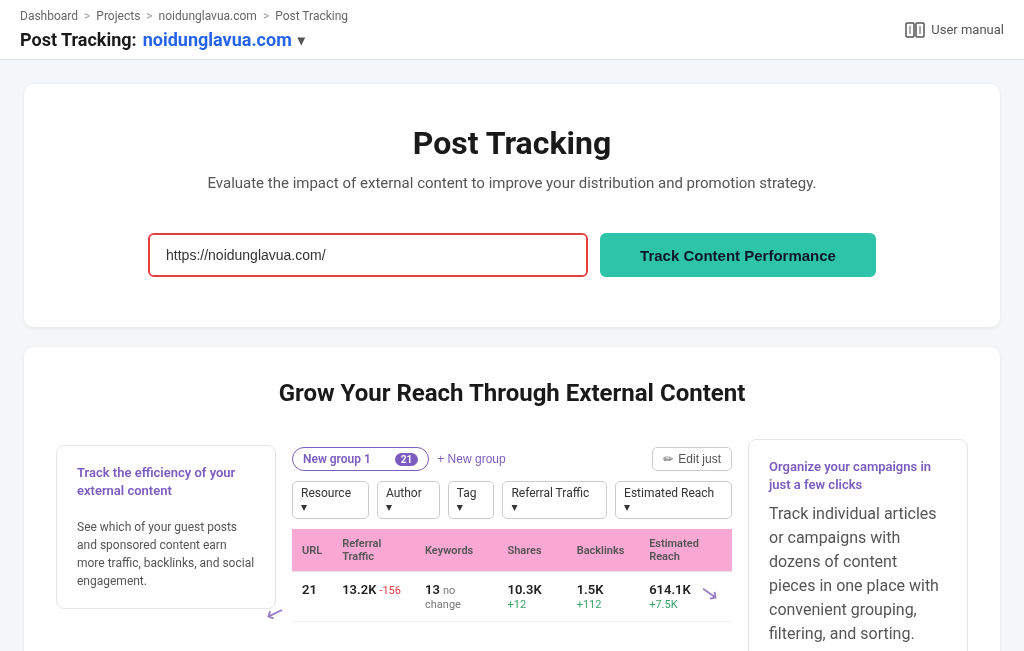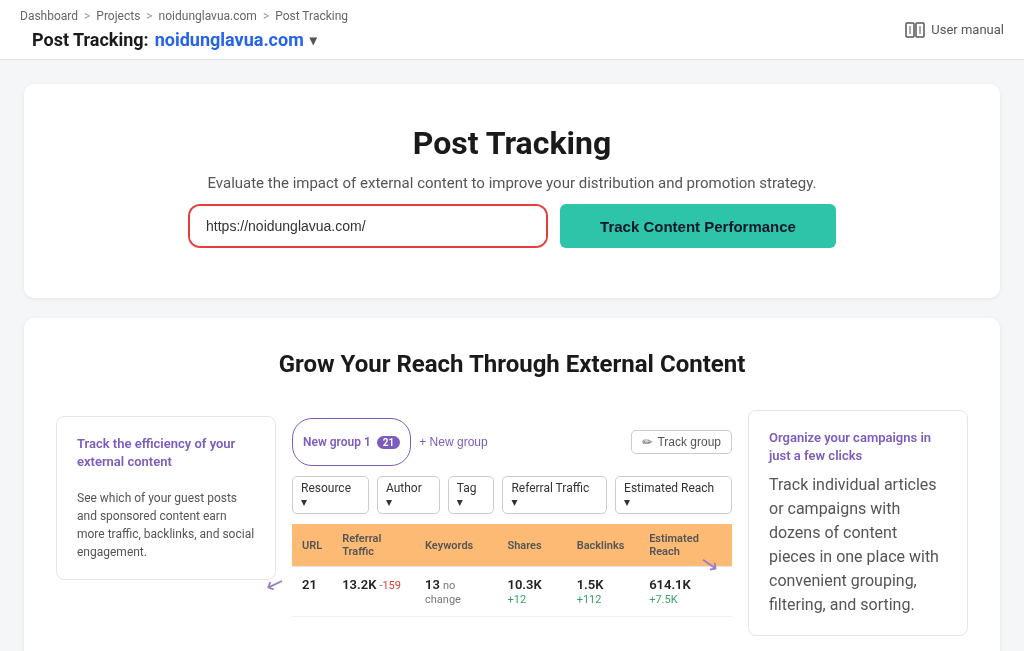--- a/index.html
+++ b/index.html
@@ -37,21 +37,20 @@
     .breadcrumb-path span { color: #666; }
     .breadcrumb-path a { color: #666; text-decoration: none; }
     .breadcrumb-path .sep { color: #999; }
     .breadcrumb-title {
       font-size: 18px;
       font-weight: 700;
       color: #1a1a1a;
       display: flex;
       align-items: center;
       gap: 6px;
-      margin-left: 12px;
     }
     .breadcrumb-title .domain {
       color: #2563eb;
     }
     .breadcrumb-title .chevron {
       color: #555;
       font-size: 14px;
     }
     .topbar-right {
       display: flex;
@@ -92,33 +91,33 @@
     }
     .search-card h1 {
       font-size: 32px;
       font-weight: 700;
       color: #1a1a1a;
       margin-bottom: 12px;
     }
     .search-card p {
       color: #555;
       font-size: 15px;
-      margin-bottom: 12px;
+      margin-bottom: 41px;
     }
     .search-row {
       display: flex;
       justify-content: center;
       gap: 12px;
     }
     .url-input-wrapper {
       border: 2px solid #e53e3e;
-      border-radius: 12px;
+      border-radius: 6px;
       overflow: hidden;
       display: flex;
-      width: 360px;
+      width: 440px;
     }
     .url-input {
       border: none;
       outline: none;
       padding: 12px 16px;
       font-size: 14px;
       color: #333;
       width: 100%;
       background: #fff;
     }
@@ -152,27 +151,27 @@
     .table-toolbar {
       display: flex;
       align-items: center;
       gap: 8px;
       padding: 12px 0 10px;
     }
     .group-tag {
       background: #fff;
       border: 1.5px solid #7c5cbf;
       border-radius: 20px;
-      padding: 16px 10px;
+      padding: 4px 10px;
       font-size: 12px;
       font-weight: 600;
       color: #7c5cbf;
       display: flex;
       align-items: center;
-      gap: 6px;
+      gap: 24px;
     }
     .group-count {
       background: #7c5cbf;
       color: #fff;
       border-radius: 10px;
       font-size: 10px;
       padding: 1px 6px;
     }
     .new-group-btn {
       color: #7c5cbf;
@@ -211,21 +210,21 @@
       display: flex;
       align-items: center;
       gap: 4px;
     }
     .data-table {
       width: 100%;
       border-collapse: collapse;
       font-size: 12px;
     }
     .data-table th {
-      background: #fdba74;
+      background: #f9a8d4;
       padding: 8px 10px;
       text-align: left;
       font-weight: 600;
       color: #555;
       border-bottom: 1px solid #e5e5e5;
       font-size: 11px;
     }
     .data-table td {
       padding: 10px 10px;
       border-bottom: 1px solid #f0f0f0;
@@ -304,21 +303,21 @@
         <div style="position:absolute; right:30px; bottom:110px; color:#9b7fc7; font-size:22px; transform:rotate(-10deg);">↘</div>
 
         <div class="table-toolbar">
           <div class="group-tag">
             <span>New group 1</span>
             <span class="group-count">21</span>
           </div>
           <button class="new-group-btn">+ New group</button>
           <button class="edit-group-btn" style="margin-left:auto;">
             <span>✏</span>
-            <span>Track group</span>
+            <span>Edit just</span>
           </button>
         </div>
 
         <div class="filters-row">
           <div class="filter-select">
               <span>Resource ▾</span>
             </div>
           <div class="filter-select">
               <span>Author ▾</span>
             </div>
@@ -344,21 +343,21 @@
               <th>Estimated Reach</th>
             </tr>
           </thead>
           <tbody>
             <tr>
               <td>
                 <span class="cell-main">21</span>
               </td>
               <td>
                 <span class="cell-main">13.2K</span>
-                <span class="delta-neg">-159</span>
+                <span class="delta-neg">-156</span>
               </td>
               <td>
                 <span class="cell-main">13</span>
                 <span class="cell-sub">no change</span>
               </td>
               <td>
                 <span class="cell-main">10.3K</span>
                 <span class="delta-pos">+12</span>
               </td>
               <td>

